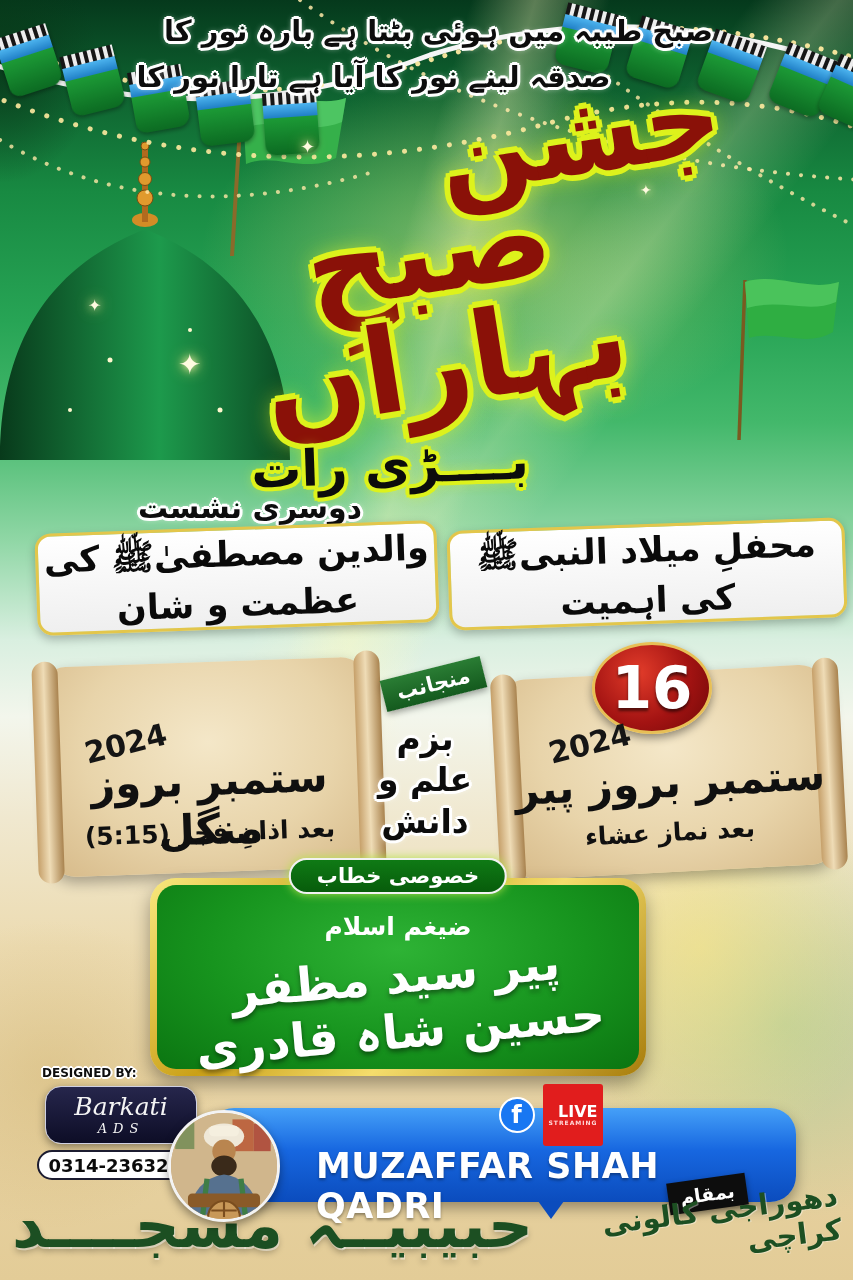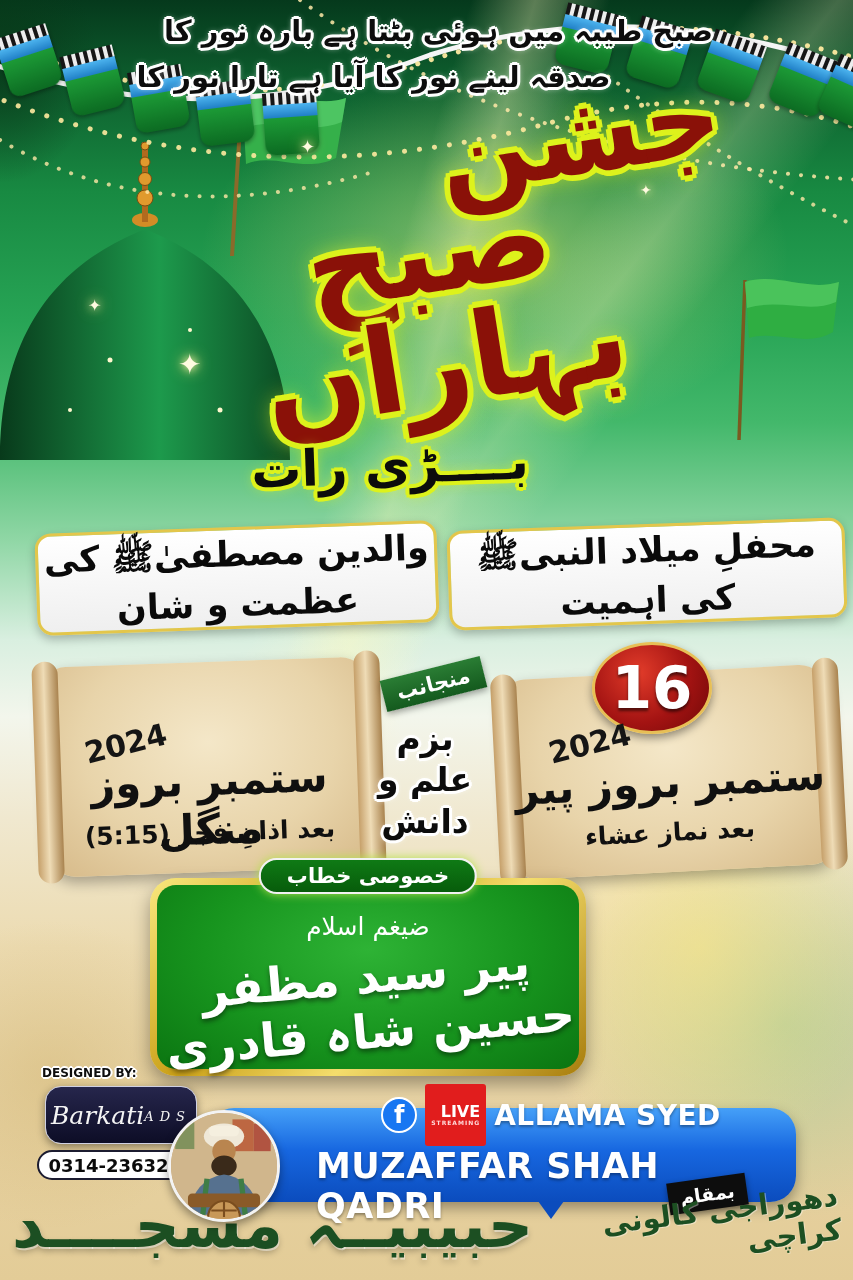--- a/index.html
+++ b/index.html
@@ -73,37 +73,37 @@
     display:flex;align-items:center;justify-content:center}
   .day-oval span{color:#fff;font-size:58px;font-weight:800;text-shadow:0 3px 3px rgba(0,0,0,.55)}
   .yr{font-size:30px;font-weight:800;color:#151515;transform:rotate(-14deg)}
   .dline{font-size:42px;font-weight:800;color:#101010;text-align:center}
   .tline{font-size:25px;font-weight:800;color:#101010;text-align:center}
   
   .org-tag{background:linear-gradient(180deg,#2a7d34,#145a1e);color:#fff;font-weight:800;
     font-size:21px;padding:4px 14px;transform:rotate(-14deg);box-shadow:0 3px 6px rgba(0,0,0,.35)}
   .org-name{font-size:33px;font-weight:800;color:#0c0c0c;text-align:center;line-height:1.25}
   
-  .kn-wrap{left:150px;top:878px;width:436px;height:198px;border-radius:26px;padding:7px;
+  .kn-wrap{left:150px;top:878px;width:496px;height:198px;border-radius:26px;padding:7px;
     background:linear-gradient(135deg,#f9e87e,#caa017 35%,#f4dd6c 60%,#a87d0c);
     box-shadow:0 8px 18px rgba(0,0,0,.35)}
   .kn-inner{width:100%;height:100%;border-radius:19px;position:relative;
     background:radial-gradient(ellipse at 50% 35%,#2eb335,#17941e 55%,#0b7511 100%);
     display:flex;flex-direction:column;align-items:center;justify-content:center}
   .kn-tag{position:absolute;left:50%;top:-27px;transform:translateX(-50%);
     background:linear-gradient(180deg,#0f7a15,#075c0b);border:2px solid #f2f2f2;
     border-radius:20px;color:#fff;font-size:21px;font-weight:800;padding:4px 26px;
     white-space:nowrap;box-shadow:0 0 10px #b4e24a}
-  .kn-hon{color:#fff;font-size:25px;font-weight:400;margin-top:16px}
+  .kn-hon{color:#fff;font-size:25px;font-weight:700;margin-top:16px}
   .kn-name{color:#fff;font-size:47px;font-weight:800;transform:rotate(-5deg);
     text-align:center;margin-top:8px;text-shadow:0 3px 5px rgba(0,0,0,.45)}
   
   .des-head{font-size:12px;font-weight:700;color:#0d0d0d}
   .des-box{width:152px;height:58px;border-radius:16px;border:1px solid #cfd0e2;
-    background:linear-gradient(180deg,#26264c,#0d0d26);display:flex;flex-direction:row;
+    background:linear-gradient(180deg,#26264c,#0d0d26);display:flex;flex-direction:column;
     align-items:center;justify-content:center;color:#f4f4f4;box-shadow:0 3px 8px rgba(0,0,0,.4)}
   .des-brand{font-family:"DejaVu Serif",serif;font-style:italic;font-size:25px;line-height:1}
   .des-sub{font-family:"DejaVu Serif",serif;font-style:italic;font-size:13px;letter-spacing:6px;margin-top:2px}
   .des-phone{width:168px;height:30px;border-radius:15px;background:#fff;border:2px solid #1c1c30;
     display:flex;align-items:center;justify-content:center;font-size:18px;font-weight:800;color:#0b0b0b}
   
   .live{left:208px;top:1108px;width:588px;height:94px;border-radius:26px;
     background:linear-gradient(180deg,#45a0f8 0%,#1767e0 45%,#0b4cbd 100%);
     box-shadow:0 6px 14px rgba(0,0,0,.35)}
   .live .tail{position:absolute;left:330px;bottom:-17px;width:0;height:0;
@@ -247,20 +247,21 @@
   <div class="abs title rtl o-y-big">
     <div class="t1">جشن</div>
     <div class="t2">صبحِ بہاراں</div>
   </div>
   <div class="abs subtitle rtl o-y">بــــڑی رات</div>
 
   <div class="abs sess-box rtl" style="left:448px;top:524px;width:398px;height:100px;font-size:35px;transform:rotate(-2deg)">
     <span>محفلِ میلاد النبیﷺ کی اہمیت</span>
   </div>
 
+  <div class="abs sess-label rtl o-w" style="left:110px;top:490px;width:280px">دوسری نشست</div>
   <div class="abs sess-box rtl" style="left:36px;top:527px;width:402px;height:102px;font-size:35px;transform:rotate(-2deg)">
     <span>والدین مصطفیٰﷺ کی عظمت و شان</span>
   </div>
 
   <div class="abs scroll" style="left:505px;top:672px;width:328px;height:200px;transform:rotate(-3deg)"></div>
   <div class="abs day-oval" style="left:592px;top:642px">
     <span>16</span>
   </div>
   <div class="abs yr" style="left:548px;top:726px">2024</div>
   <div class="abs dline rtl" style="left:505px;top:758px;width:330px;transform:rotate(-3deg)">ستمبر بروز پیر</div>
@@ -291,21 +292,20 @@
 
   <div class="abs live">
     <div class="tail"></div>
     <div class="live-rows">
       <div class="lr1">
         <span class="fb">f</span>
         <span class="lvbadge">
           <span class="lv">LIVE</span>
           <span class="st">STREAMING</span>
         </span>
-        <span class="n1">ALLAMA SYED</span>
       </div>
       <div class="lr2">MUZAFFAR SHAH QADRI</div>
     </div>
   </div>
 
   <div class="abs photo">
     <svg width="106" height="106" viewBox="0 0 100 100">
       <rect width="100" height="100" fill="#d0b68c"></rect>
       <rect x="58" y="6" width="20" height="30" fill="#b8542f" opacity=".8"></rect>
       <rect x="78" y="10" width="16" height="26" fill="#a93c2e" opacity=".8"></rect>

